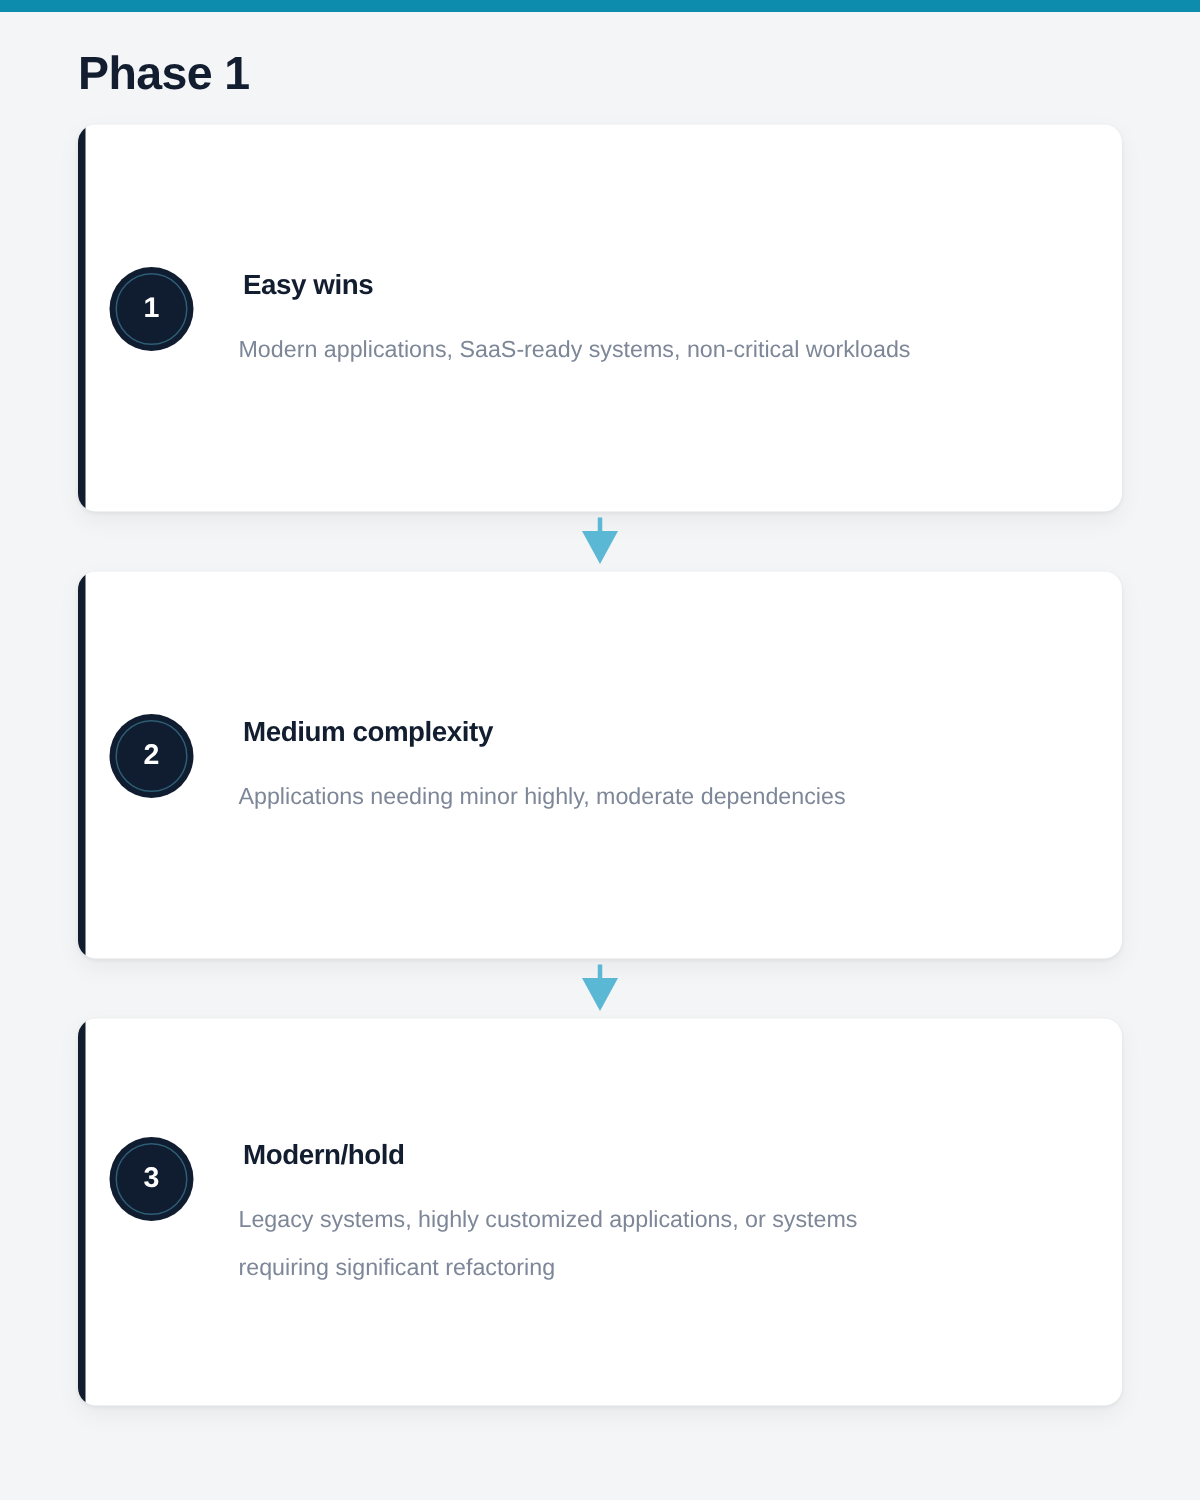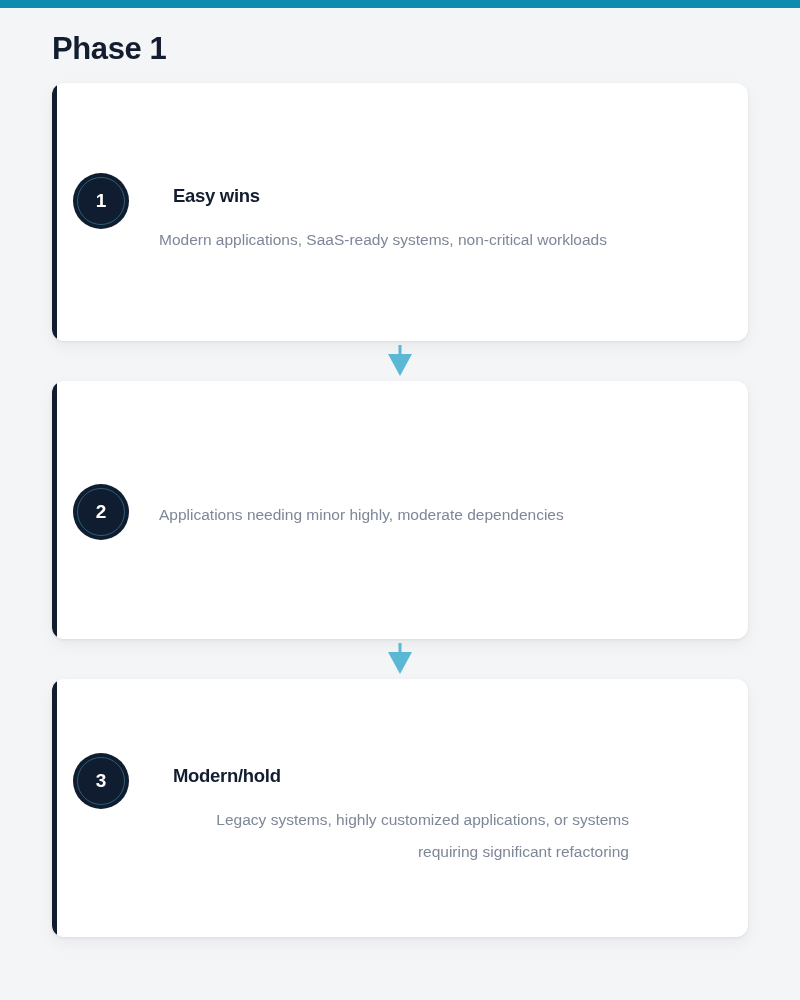--- a/index.html
+++ b/index.html
@@ -115,30 +115,29 @@
 
   .card-text {
     padding-left: 30px;
     padding-top: 2px;
   }
   .card-title {
     font-size: 18.5px;
     font-weight: bold;
     color: #121d2f;
     letter-spacing: -0.3px;
-    margin: 14px;
+    margin: 3px;
     line-height: 1.2;
   }
   .card-desc {
     font-size: 15.5px;
     color: #7d8798;
     margin: 17px 0 0 0;
     line-height: 2.05;
     max-width: 470px;
-    text-align: right;
   }
 
   
   .connector {
     height: 40px;
     position: relative;
   }
   .arrow {
     position: absolute;
     left: 400px;
@@ -203,20 +202,21 @@
     </div>
 
     <div class="card-wrap">
       <div class="card h2">
         <div class="accent-bar"></div>
         <div class="card-inner">
           <div class="badge">
             <span>2</span>
           </div>
           <div class="card-text">
+            <h2 class="card-title">Medium complexity</h2>
             <p class="card-desc">Applications needing minor highly, moderate dependencies</p>
           </div>
         </div>
       </div>
     </div>
 
     <div class="connector">
       <div class="arrow">
         <div class="stem"></div>
         <div class="head"></div>

